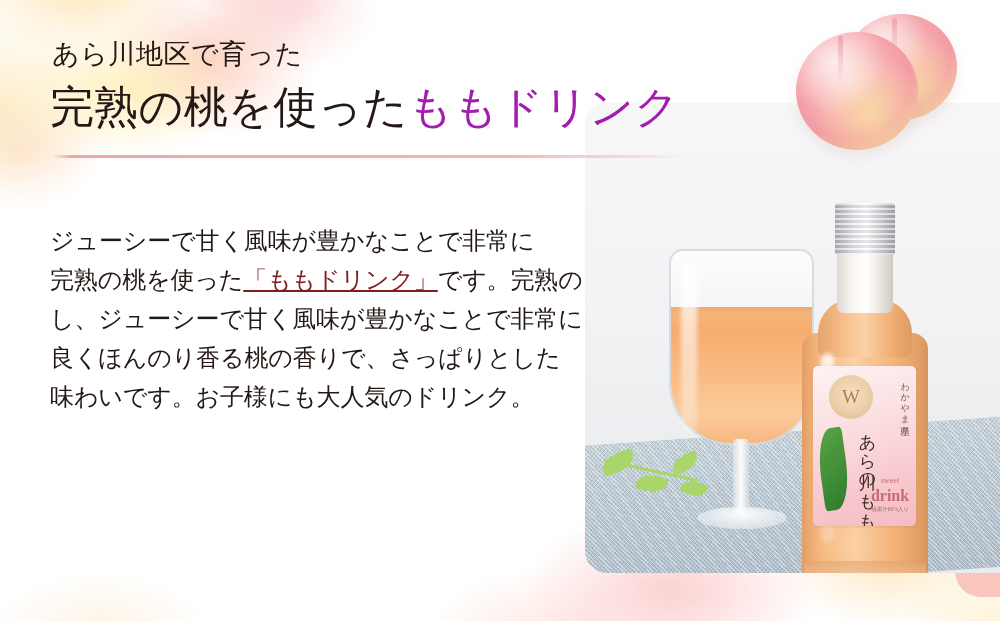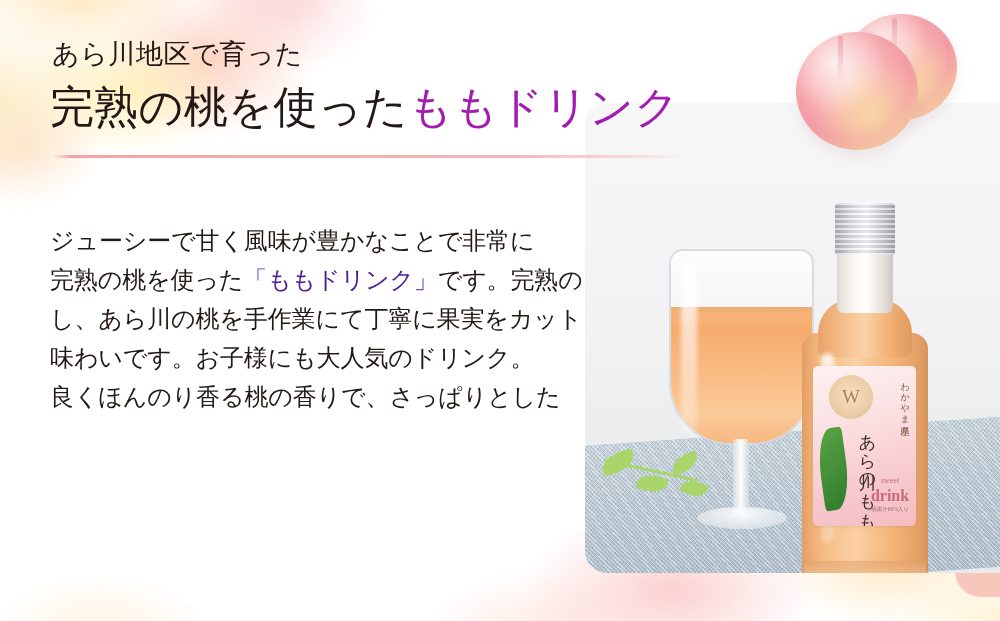--- a/index.html
+++ b/index.html
@@ -81,21 +81,21 @@
   }
 
   .body-copy {
     position:absolute; left:34px; top:182px; width:545px;
     font-size:24px; line-height:1.63; color:#231815;
     font-family:"Liberation Serif", serif;
     letter-spacing:-.005em;
     margin-top:40px;
   }
   .body-copy .line { white-space:nowrap; display:block; }
-  .body-copy .pink { color:#4c1d95; }
+  .body-copy .pink { color:#7f1d1d;text-decoration:underline; }
 
   
   #photo-zone { position:absolute; left:560px; top:0; width:440px; height:621px; }
 
   .pink-plate {
     position:absolute; left:395px; top:128px; width:130px; height:469px;
     background:#F9C6BB; border-radius:26px;
   }
 
   .photo-card {
@@ -317,20 +317,20 @@
 
     <div class="headline">
       <span>完熟の桃を使った</span><span class="pink">ももドリンク</span>
     </div>
 
     <div class="divider"></div>
 
     <div class="body-copy">
       <span class="line">ジューシーで甘く風味が豊かなことで非常に</span>
       <span class="line"><span>完熟の桃を使った</span><span class="pink">「ももドリンク」</span><span>です。完熟の</span></span>
-      <span class="line">し、あら川の桃を手作業にて丁寧に果実をカット</span>
+      <span class="line">し、ジューシーで甘く風味が豊かなことで非常に</span>
+      <span class="line">良くほんのり香る桃の香りで、さっぱりとした</span>
       <span class="line">味わいです。お子様にも大人気のドリンク。</span>
-      <span class="line">良くほんのり香る桃の香りで、さっぱりとした</span>
     </div>
 
   </div>
 
 </div>
 
 </body></html>

